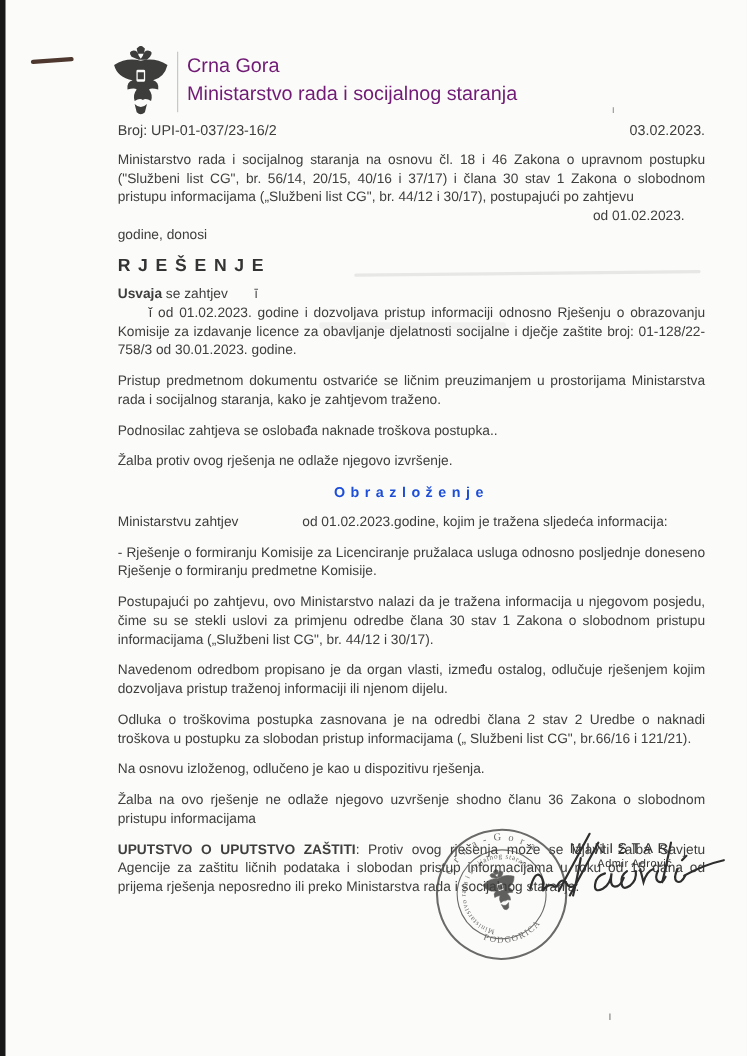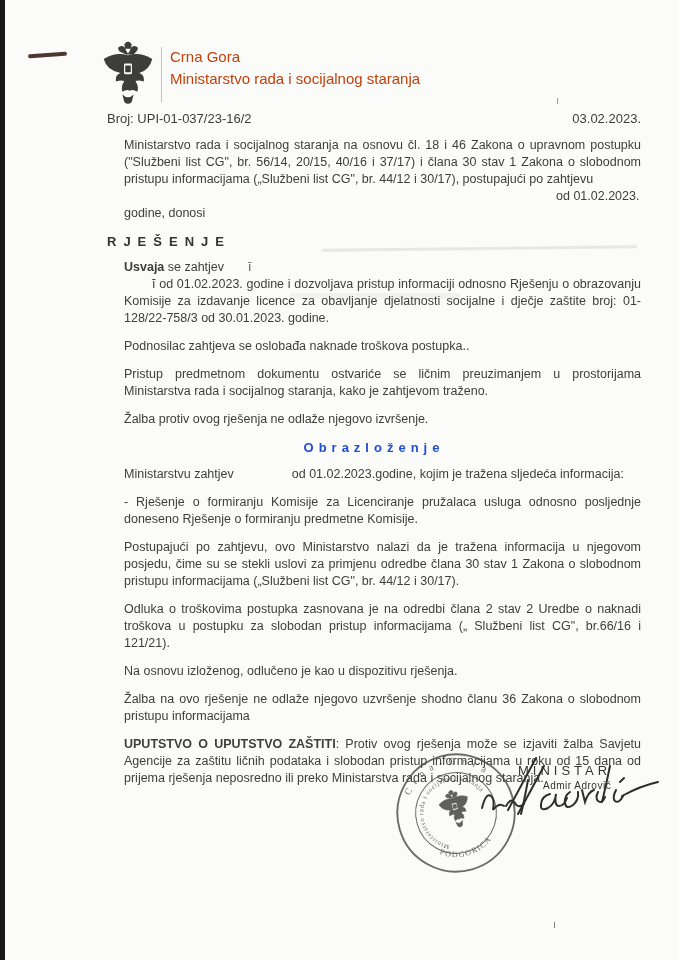--- a/index.html
+++ b/index.html
@@ -15,34 +15,34 @@
     color:#3d3d3d;
   }
   .edge-strip{position:absolute;left:0;top:0;width:5px;height:960px;background:#181818;}
   .pen-mark{
     position:absolute;left:28px;top:53px;width:39px;height:4px;
     background:#4d372e;border-radius:2px;transform:rotate(-4deg);
   }
   
   .coat{position:absolute;left:100px;top:40px;width:56px;height:68px;}
   .hdr-divider{position:absolute;left:161px;top:47px;width:1px;height:55px;background:#c2c2bf;}
-  .org{position:absolute;left:170px;top:46px;font-size:15px;color:#c2410c;line-height:1.45;}
+  .org{position:absolute;left:170px;top:46px;font-size:18px;color:#701a75;line-height:1.45;}
   .addr{position:absolute;right:39px;top:36px;text-align:right;font-size:11.5px;line-height:1.4;color:#454545;}
   .addr-artifact{position:absolute;right:120px;top:95px;font-size:10px;color:#8a8a8a;}
   
   .meta-row{position:absolute;left:107px;top:111px;width:534px;display:flex;justify-content:space-between;font-size:13px;color:#3d3d3d;}
   
   .doc-body{position:absolute;left:107px;top:137px;width:534px;font-size:12.5px;line-height:17px;color:#3e3e3e;}
-  .doc-body p{margin:0 0 11px 17px;text-align:justify;}
+  .doc-body p{margin:0 0 11px 0;text-align:justify;}
   .p-right{text-align:right !important;padding-right:2px;}
   .p-datefloat{text-align:left !important;}
   .p-datefloat .date-inline{display:inline-block;margin-left:432px;}
   .doc-title{
     margin:2px 0 9px 0 !important;text-align:center;
-    font-weight:bold;font-size:13px;letter-spacing:7px;color:#333;
+    font-weight:bold;font-size:16px;letter-spacing:7px;color:#333;
   }
   .smudge-title{position:absolute;left:215px;top:107px;width:315px;height:3px;background:rgba(60,60,55,0.10);transform:rotate(-0.6deg);border-radius:2px;}
   .smudge-2{position:absolute;left:290px;top:293px;width:170px;height:6px;background:rgba(60,60,55,0.05);border-radius:3px;}
   .b{font-weight:bold;}
   .indent{text-indent:28px;}
   .redact-mark{color:#555;}
   .heading-2{
     margin:4px 0 10px 0 !important;text-align:center !important;
     font-weight:bold;font-size:13px;letter-spacing:5px;color:#1d4ed8;
   }
@@ -102,30 +102,31 @@
     <p>godine, donosi</p>
 
     <p class="doc-title" style="position:relative;"><span>RJEŠENJE</span></p>
     <div style="position:relative;">
       <div class="smudge-title" style="top:-12px;"></div>
     </div>
 
     <p class="no-gap"><span class="b">Usvaja</span><span> se zahtjev</span><span class="gap-inline" style="width:24px;"></span><span class="redact-mark">ī</span></p>
     <p class="indent">ĭ od 01.02.2023. godine i dozvoljava pristup informaciji odnosno Rješenju o obrazovanju Komisije za izdavanje licence za obavljanje djelatnosti socijalne i dječje zaštite broj: 01-128/22-758/3 od 30.01.2023. godine.</p>
 
+    <p>Pristup predmetnom dokumentu ostvariće se ličnim preuzimanjem u prostorijama Ministarstva rada i socijalnog staranja, kako je zahtjevom traženo.</p>
     <p>Podnosilac zahtjeva se oslobađa naknade troškova postupka..</p>
-    <p>Pristup predmetnom dokumentu ostvariće se ličnim preuzimanjem u prostorijama Ministarstva rada i socijalnog staranja, kako je zahtjevom traženo.</p>
     <p>Žalba protiv ovog rješenja ne odlaže njegovo izvršenje.</p>
 
     <p class="heading-2">Obrazloženje</p>
 
     <p><span>Ministarstvu zahtjev</span><span class="gap-inline"></span><span>od 01.02.2023.godine, kojim je tražena sljedeća informacija:</span></p>
 
     <p>- Rješenje o formiranju Komisije za Licenciranje pružalaca usluga odnosno posljednje doneseno Rješenje o formiranju predmetne Komisije.</p>
     <p>Postupajući po zahtjevu, ovo Ministarstvo nalazi da je tražena informacija u njegovom posjedu, čime su se stekli uslovi za primjenu odredbe člana 30 stav 1 Zakona o slobodnom pristupu informacijama („Službeni list CG", br. 44/12 i 30/17).</p>
+    <p>Navedenom odredbom propisano je da organ vlasti, između ostalog, odlučuje rješenjem kojim dozvoljava pristup traženoj informaciji ili njenom dijelu.</p>
     <p>Odluka o troškovima postupka zasnovana je na odredbi člana 2 stav 2 Uredbe o naknadi troškova u postupku za slobodan pristup informacijama („ Službeni list CG", br.66/16 i 121/21).</p>
     <p>Na osnovu izloženog, odlučeno je kao u dispozitivu rješenja.</p>
     <p>Žalba na ovo rješenje ne odlaže njegovo uzvršenje shodno članu 36 Zakona o slobodnom pristupu informacijama</p>
     <p><span class="b">UPUTSTVO O UPUTSTVO ZAŠTITI</span><span>: Protiv ovog rješenja može se izjaviti žalba Savjetu Agencije za zaštitu ličnih podataka i slobodan pristup informacijama u roku od 15 dana od prijema rješenja neposredno ili preko Ministarstva rada i socijalnog staranja.</span></p>
   </div>
 
   <svg class="stamp" viewBox="0 0 200 200">
     <g transform="rotate(-16 100 100)" fill="none" stroke="#4b4b49">
       <circle cx="100" cy="100" r="93" stroke-width="3"></circle>
       <circle cx="100" cy="100" r="64" stroke-width="1.6"></circle>

